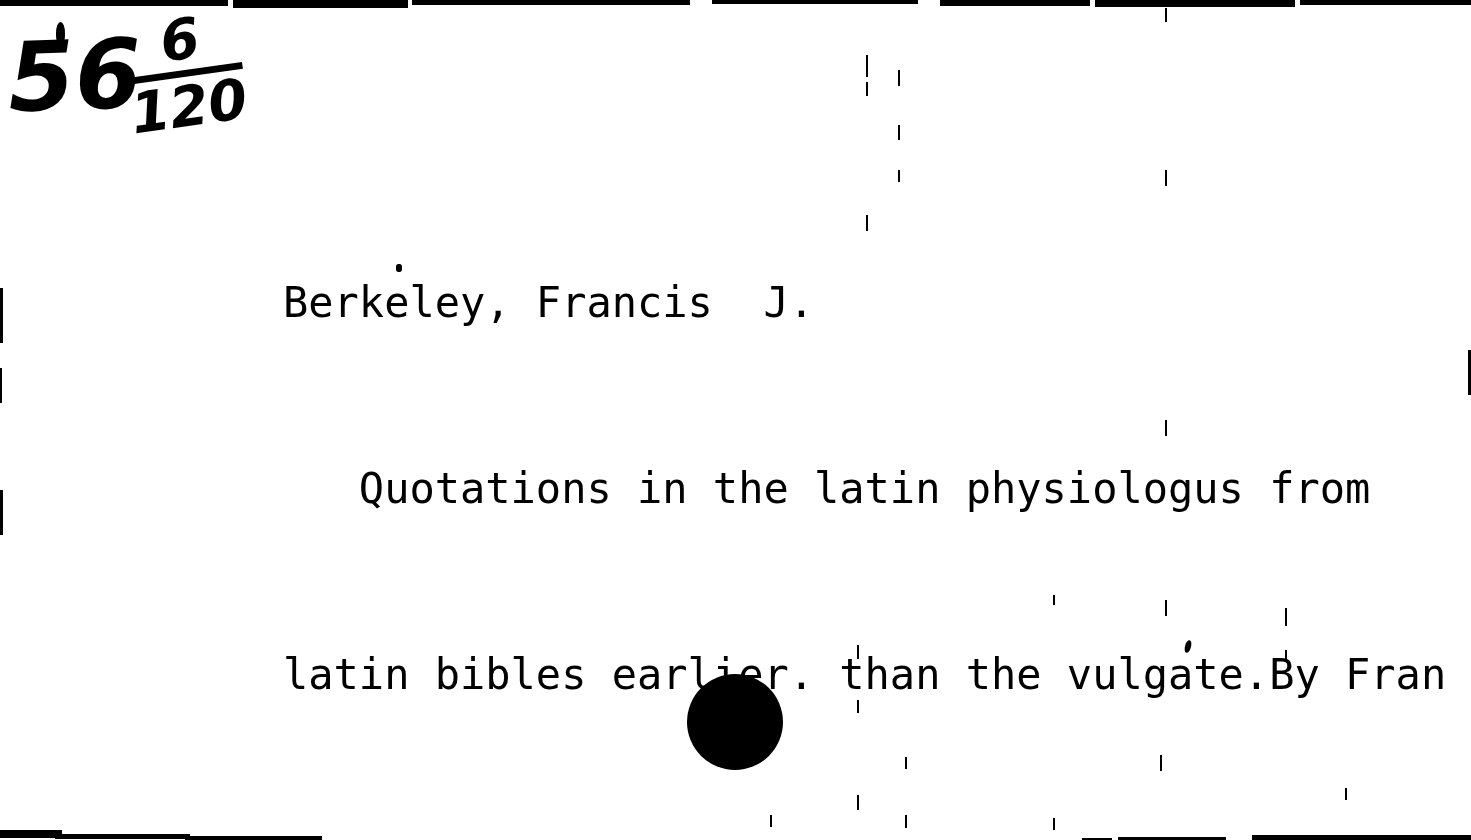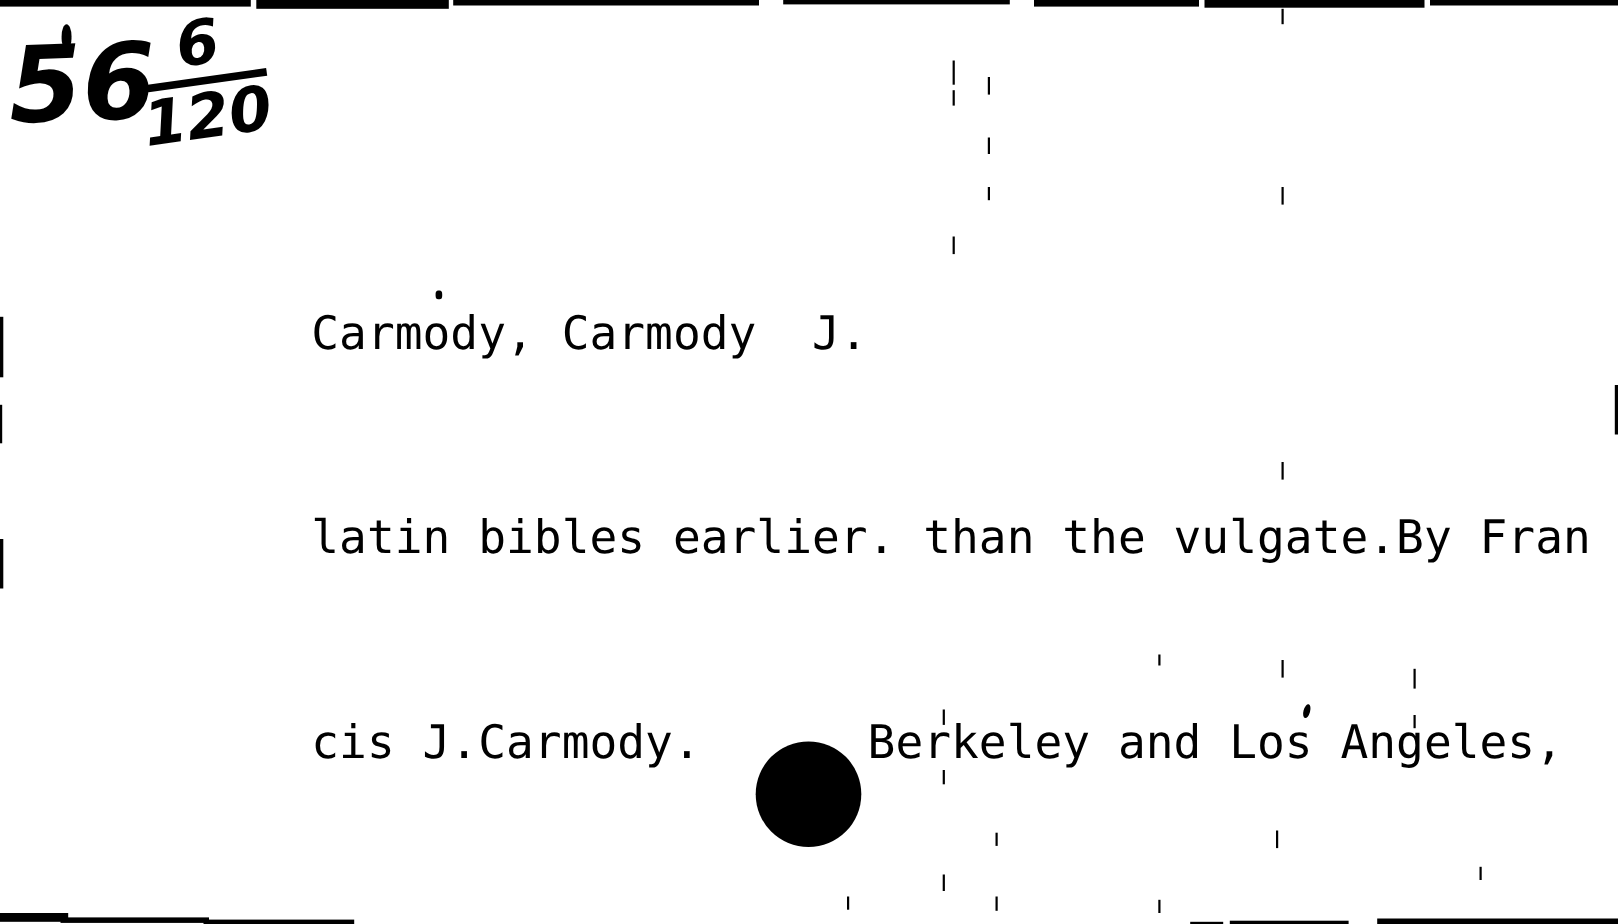--- a/index.html
+++ b/index.html
@@ -89,21 +89,22 @@
 
   <div class="call-number">
     <span class="call-main">56</span>
     <span class="call-fraction">
       <span class="frac-num">6</span>
       <span class="frac-den">120</span>
     </span>
   </div>
 
   <div class="text-block">
-    <div class="line">Carmody, Carmody  J.</div>
+    <div class="line">Berkeley, Francis  J.</div>
+    <div class="line">   Quotations in the latin physiologus from</div>
     <div class="line">latin bibles earlier. than the vulgate.By Fran</div>
     <div class="line">cis J.Carmody.      Berkeley and Los Angeles,</div>
     
     
     
     
   </div>
 
   <div class="hole-punch"></div>
 

